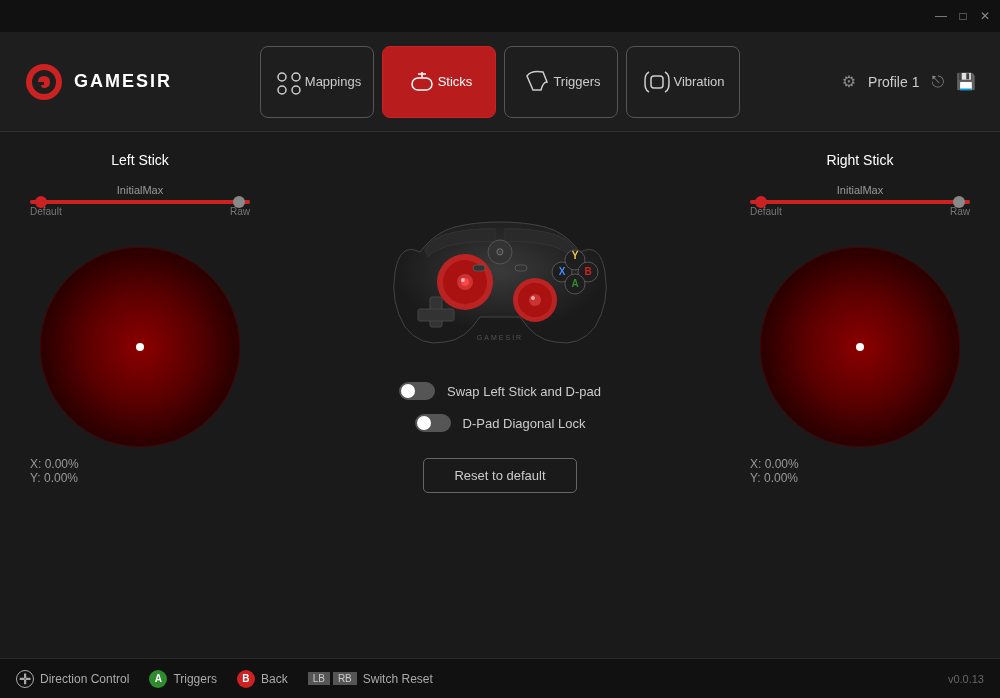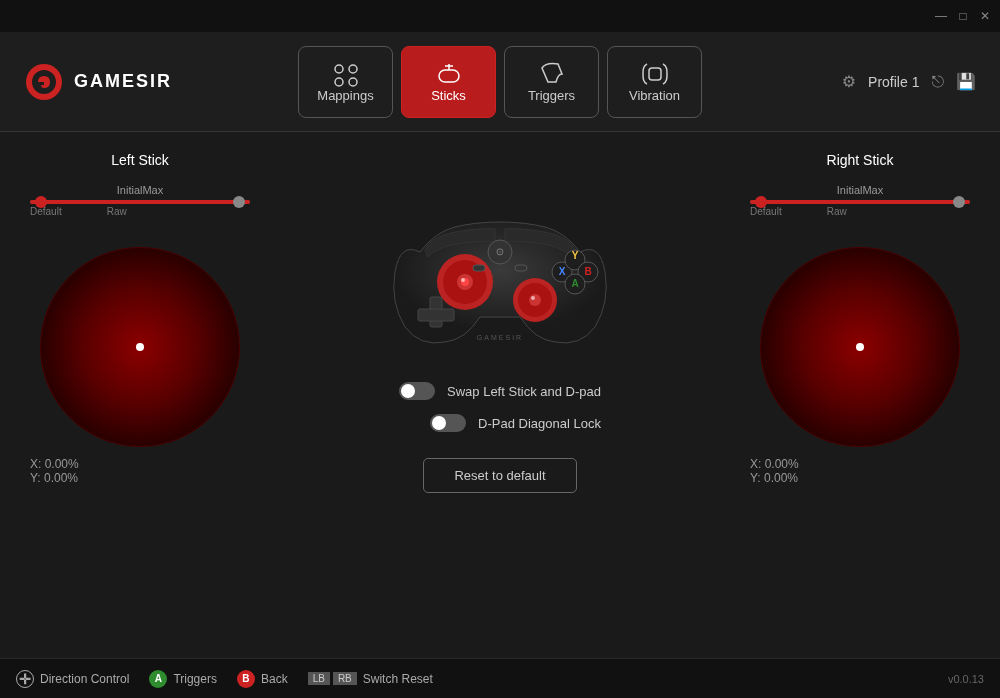--- a/index.html
+++ b/index.html
@@ -61,24 +61,24 @@
       letter-spacing: 2px;
     }
 
     .nav-tabs {
       display: flex;
       gap: 8px;
       margin: 0 auto;
     }
     .nav-tab {
       display: flex;
-      flex-direction: column;
+      flex-direction: row;
       align-items: center;
       justify-content: center;
-      width: 95px;
+      width: 114px;
       height: 72px;
       border: 1.5px solid #555;
       border-radius: 8px;
       background: transparent;
       cursor: pointer;
       color: #ccc;
       font-size: 13px;
       gap: 0;
       transition: background 0.2s;
     }
@@ -165,21 +165,21 @@
       border-radius: 50%;
       top: -4px;
       transform: translateX(-50%);
       cursor: pointer;
     }
     .slider-thumb-right {
       background: #888;
     }
     .slider-labels-bot {
       display: flex;
-      justify-content: flex-start;
+      justify-content: space-between;
       font-size: 10px;
       color: #777;
       gap: 45px;
     }
 
     
     .zone-circle {
       width: 200px; height: 200px;
       border-radius: 50%;
       background: radial-gradient(circle, #8b0000 0%, #5a0000 40%, #2a0000 70%, #1a0000 100%);
@@ -210,21 +210,21 @@
       flex-direction: column;
       align-items: center;
       padding-top: 20px;
     }
 
     .toggle-options {
       margin-top: 20px;
       display: flex;
       flex-direction: column;
       gap: 14px;
-      align-items: flex-end;
+      align-items: center;
     }
     .toggle-row {
       display: flex;
       align-items: center;
       gap: 12px;
       font-size: 13px;
       color: #ccc;
     }
     .toggle-switch {
       width: 36px; height: 18px;

